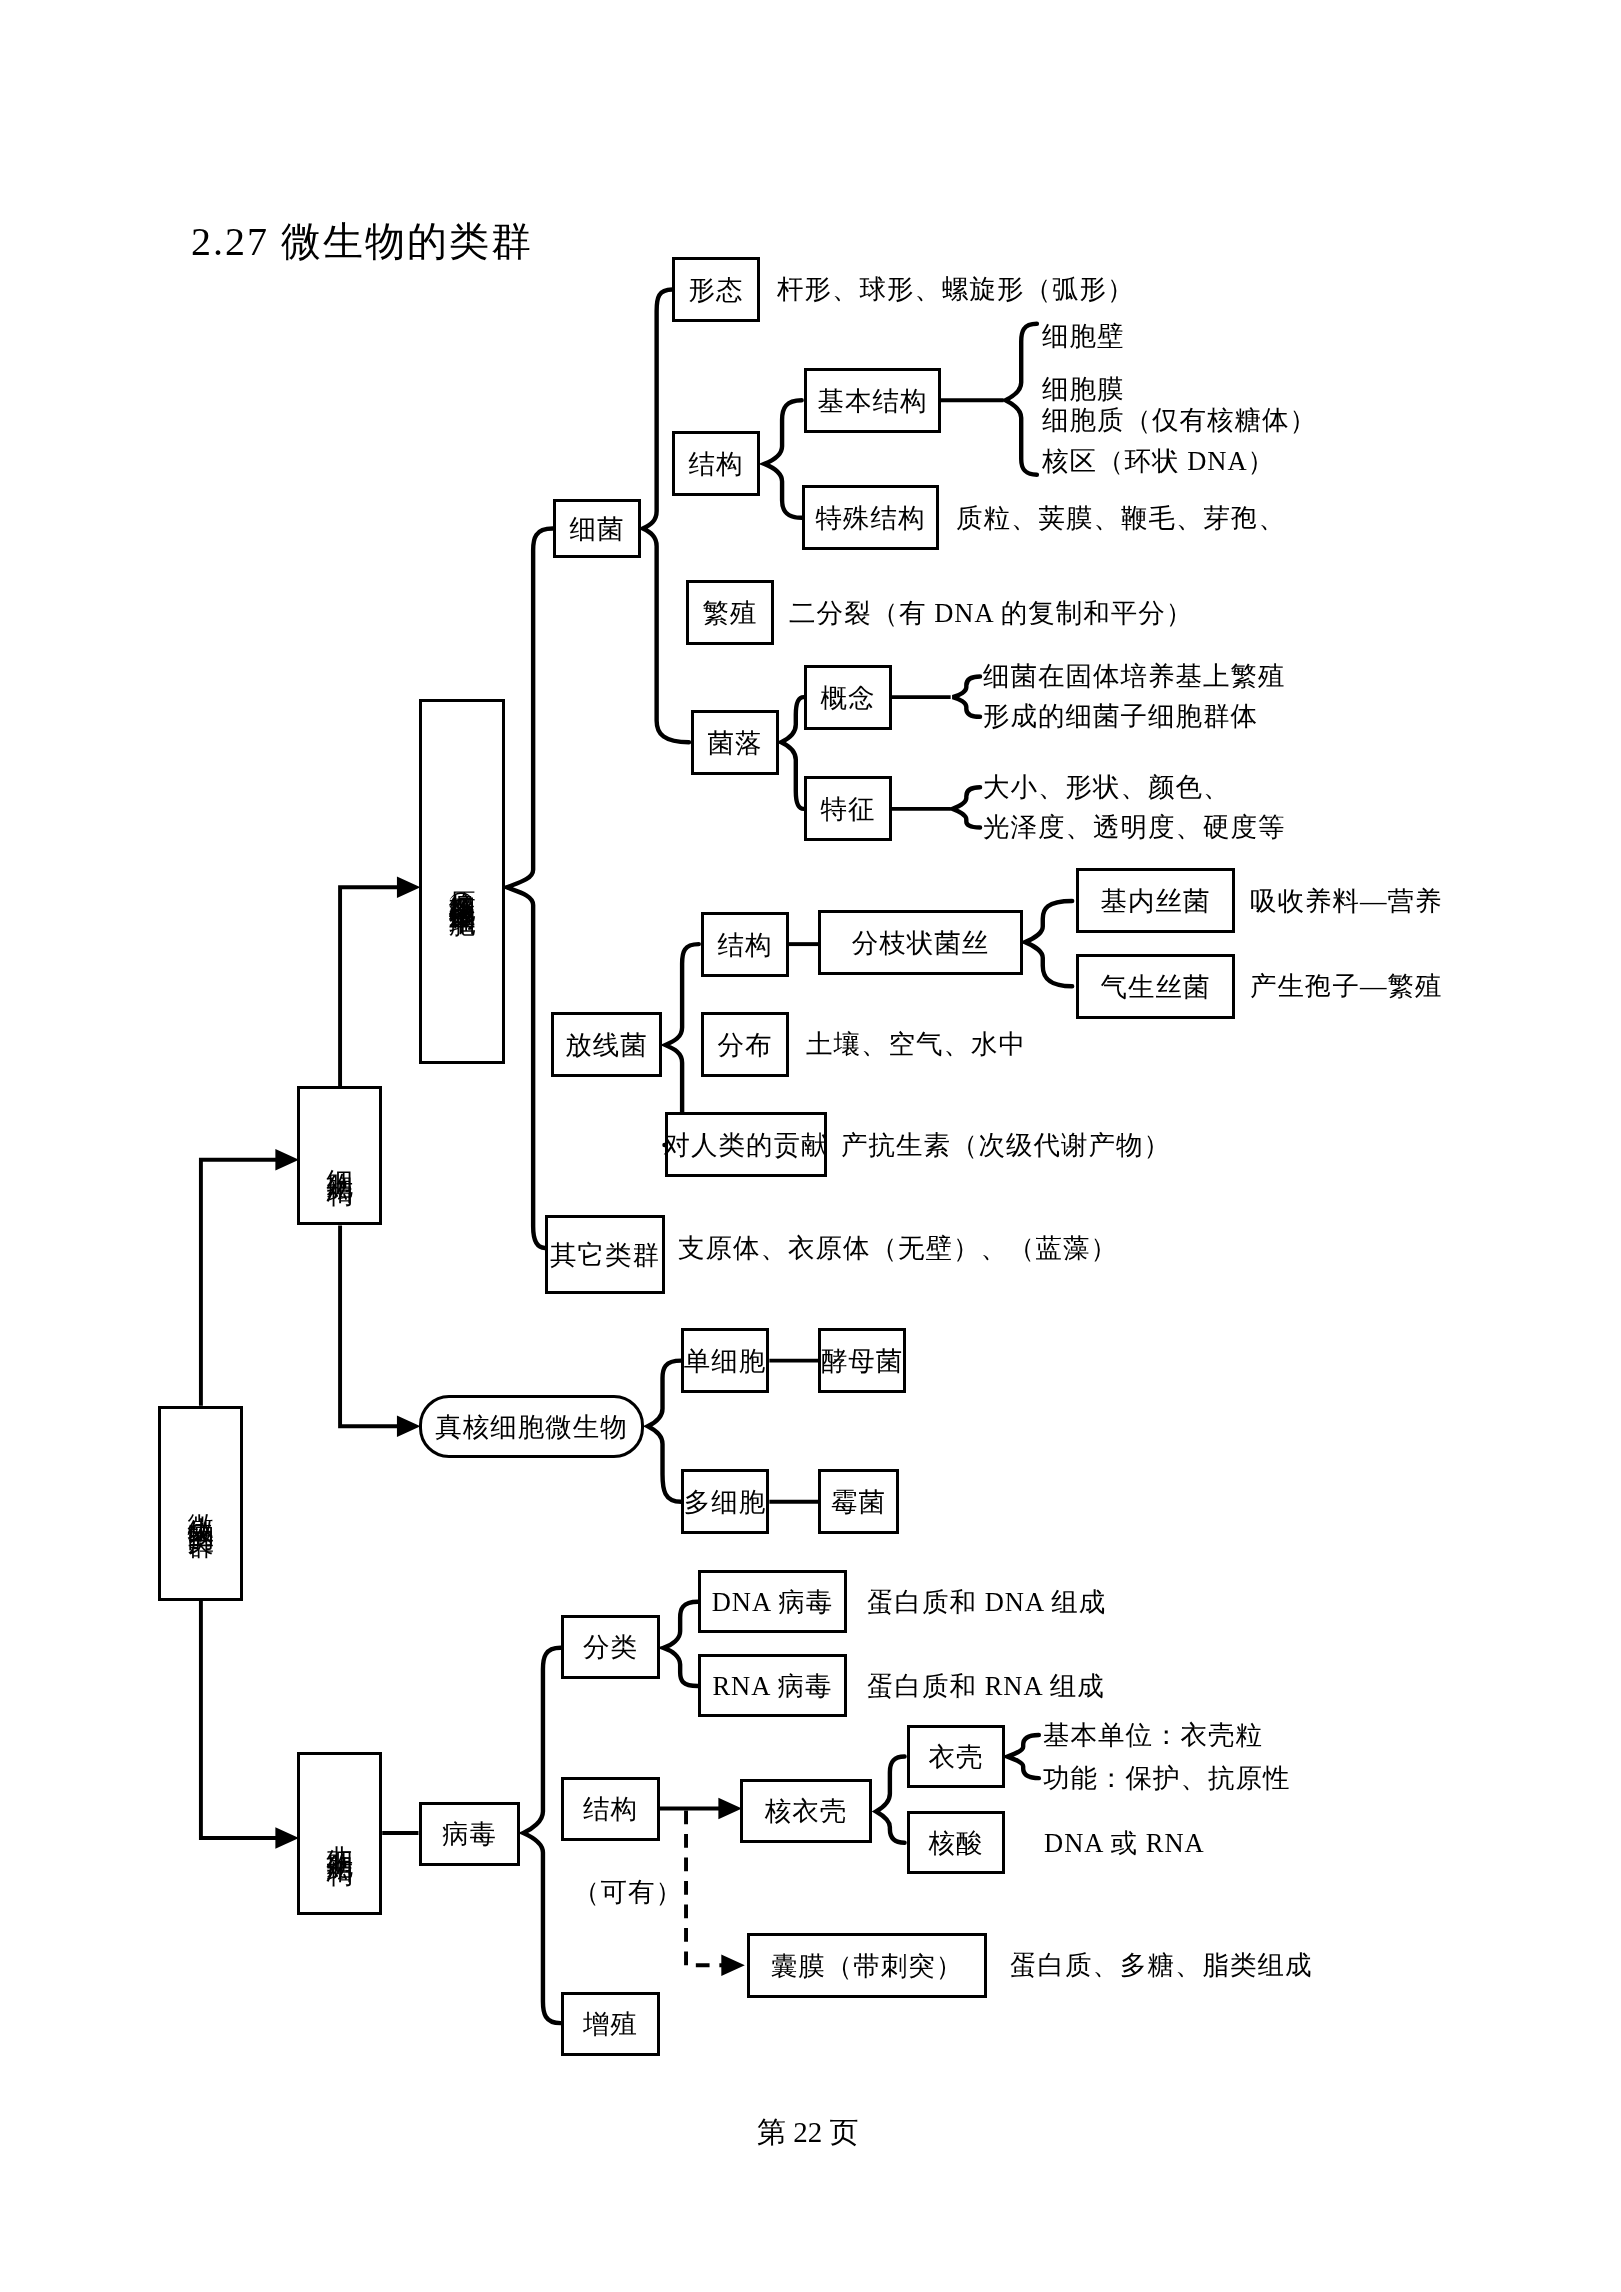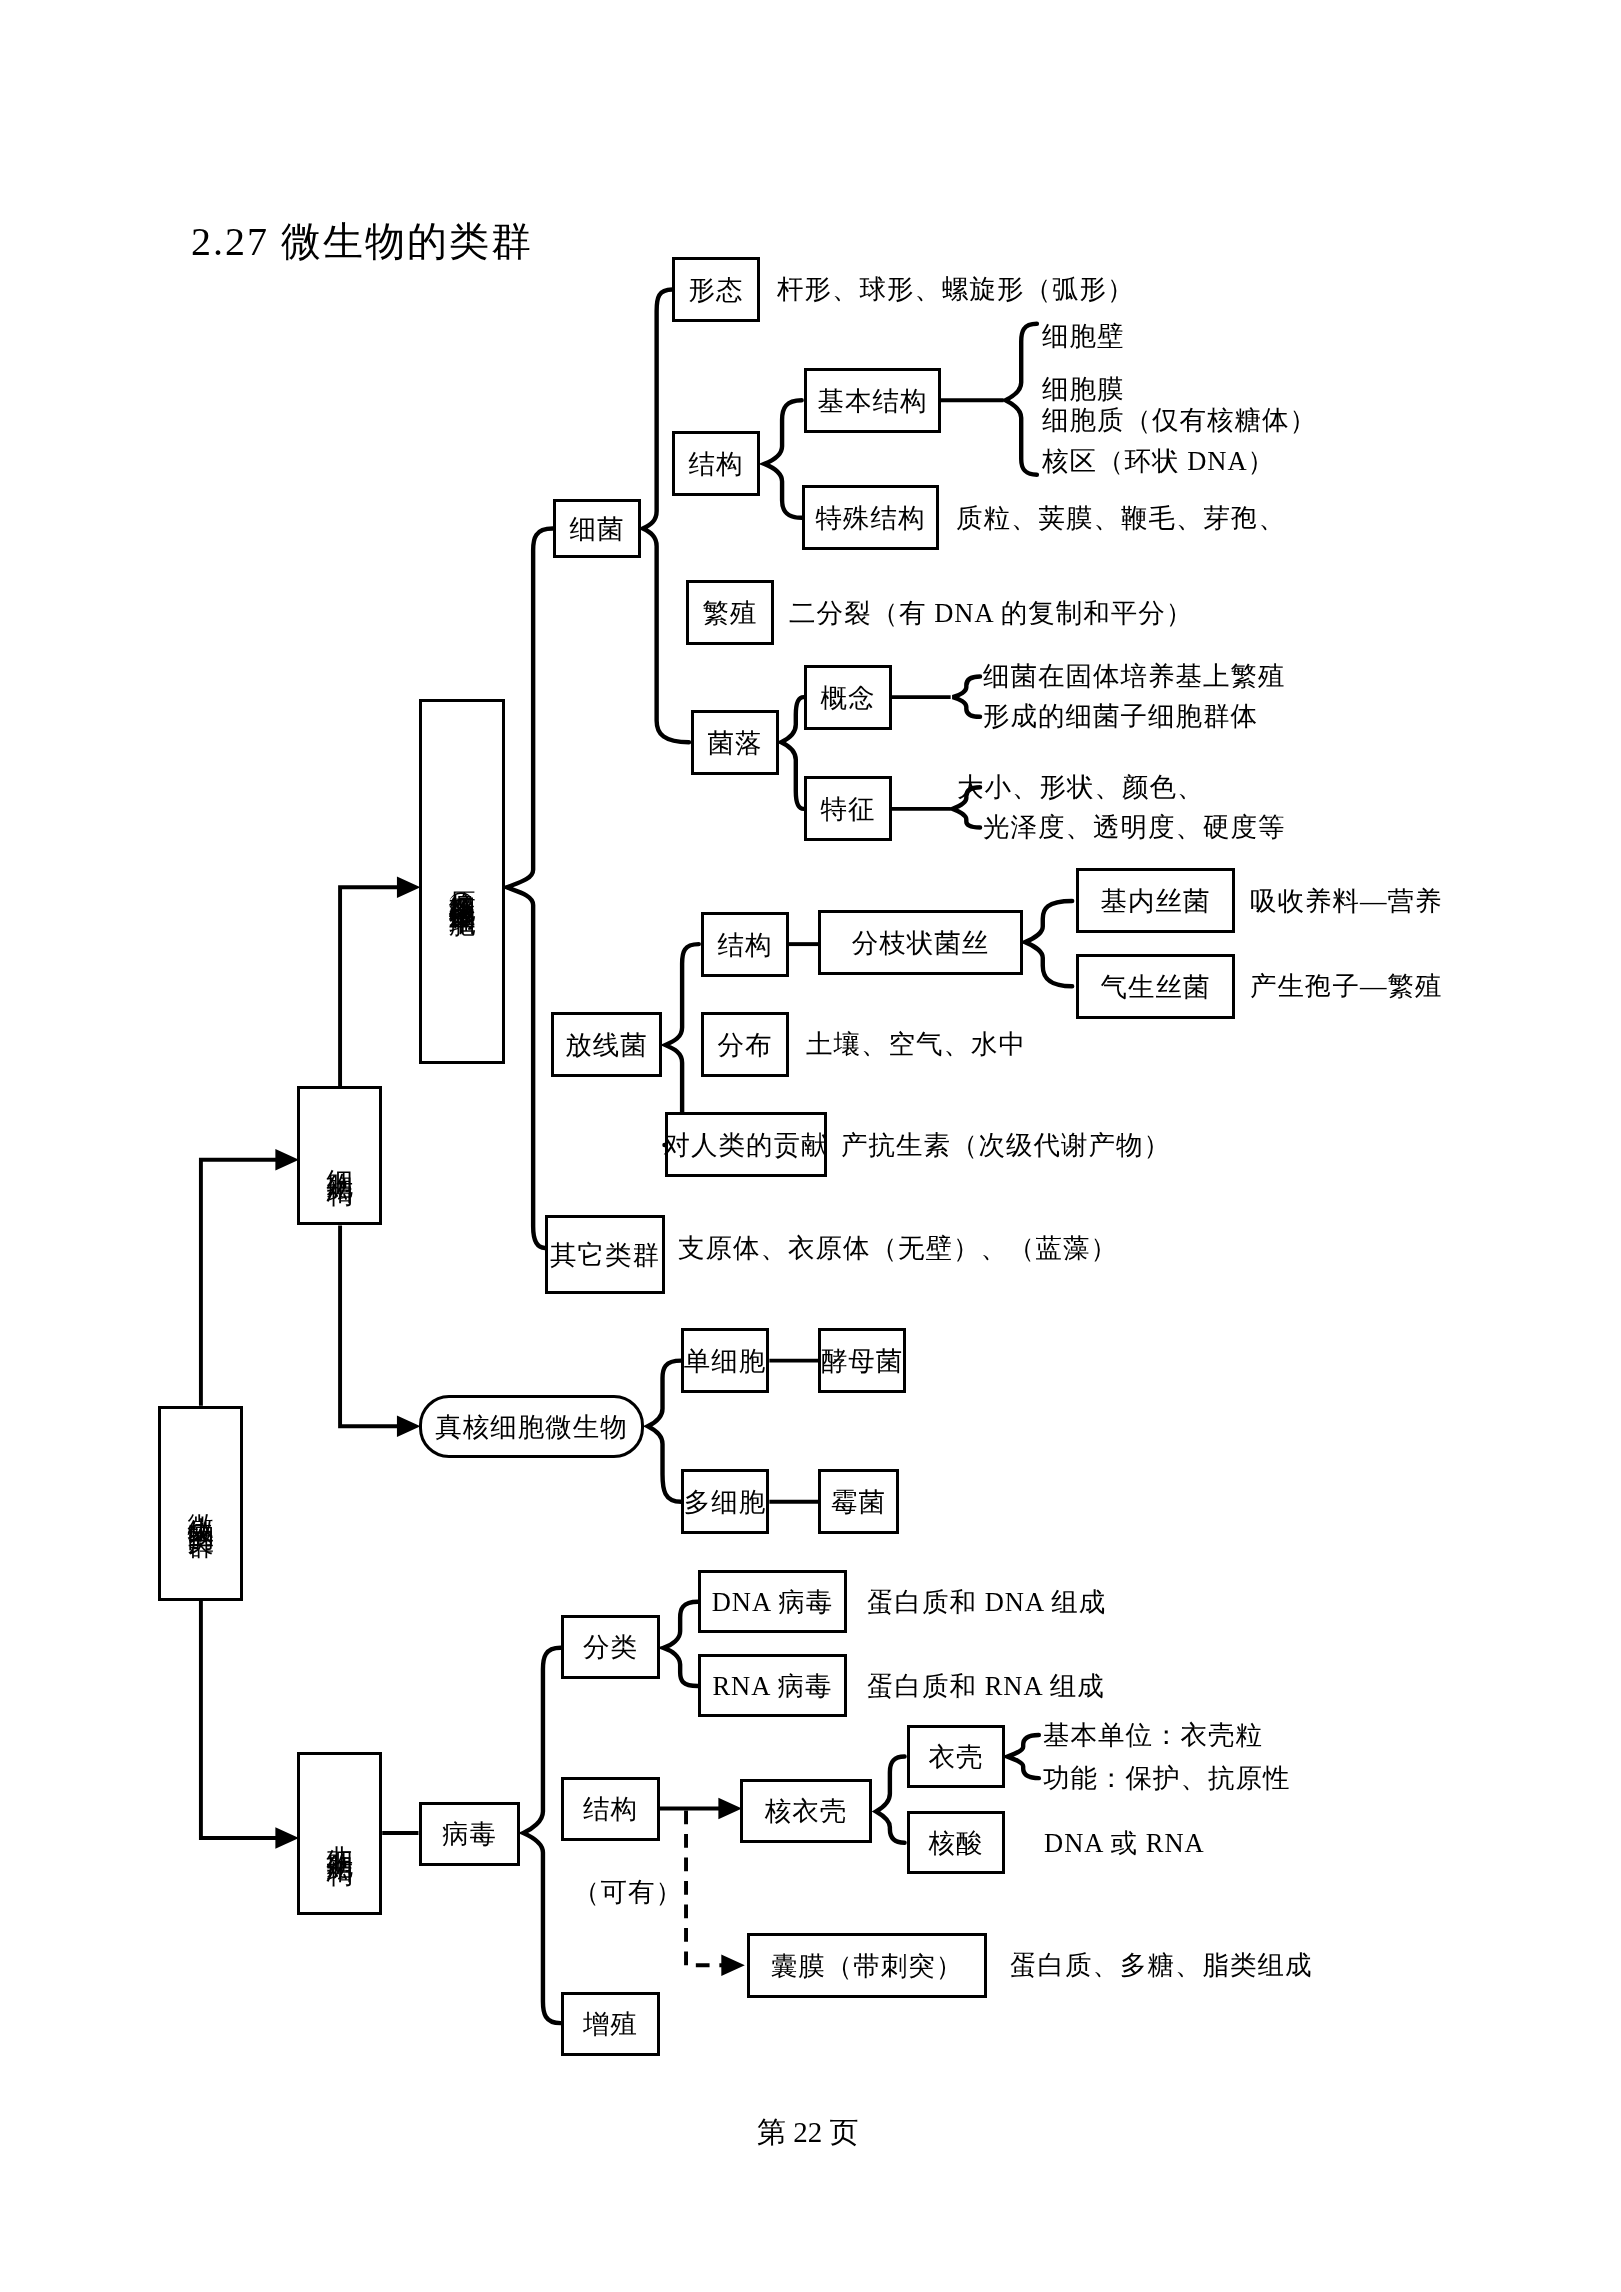--- a/index.html
+++ b/index.html
@@ -125,21 +125,21 @@
     <span>菌落</span>
   </div>
   <div class="box" style="left:804px;top:665px;width:88px;height:65px;">
     <span>概念</span>
   </div>
   <div class="note" style="left:983px;top:676px;">细菌在固体培养基上繁殖</div>
   <div class="note" style="left:983px;top:716px;">形成的细菌子细胞群体</div>
   <div class="box" style="left:804px;top:776px;width:88px;height:65px;">
     <span>特征</span>
   </div>
-  <div class="note" style="left:957px;top:787px;">大小、形状、颜色、</div>
+  <div class="note" style="left:983px;top:787px;">大小、形状、颜色、</div>
   <div class="note" style="left:983px;top:827px;">光泽度、透明度、硬度等</div>
 
   <div class="box" style="left:551px;top:1012px;width:111px;height:65px;">
     <span>放线菌</span>
   </div>
   <div class="box" style="left:701px;top:912px;width:88px;height:65px;">
     <span>结构</span>
   </div>
   <div class="box" style="left:818px;top:910px;width:205px;height:65px;">
     <span>分枝状菌丝</span>

